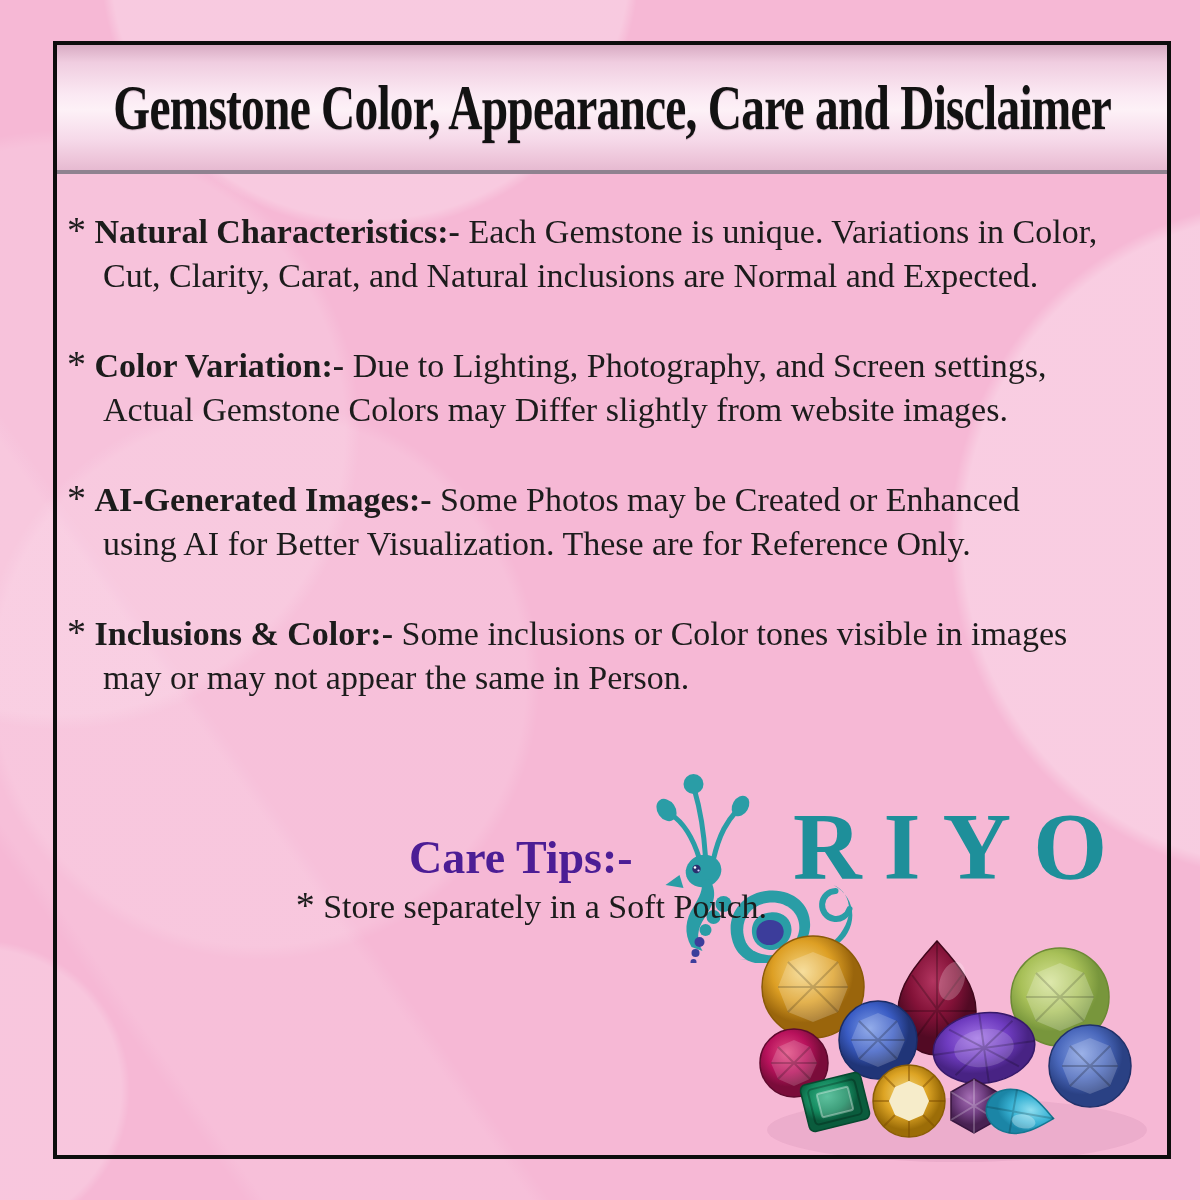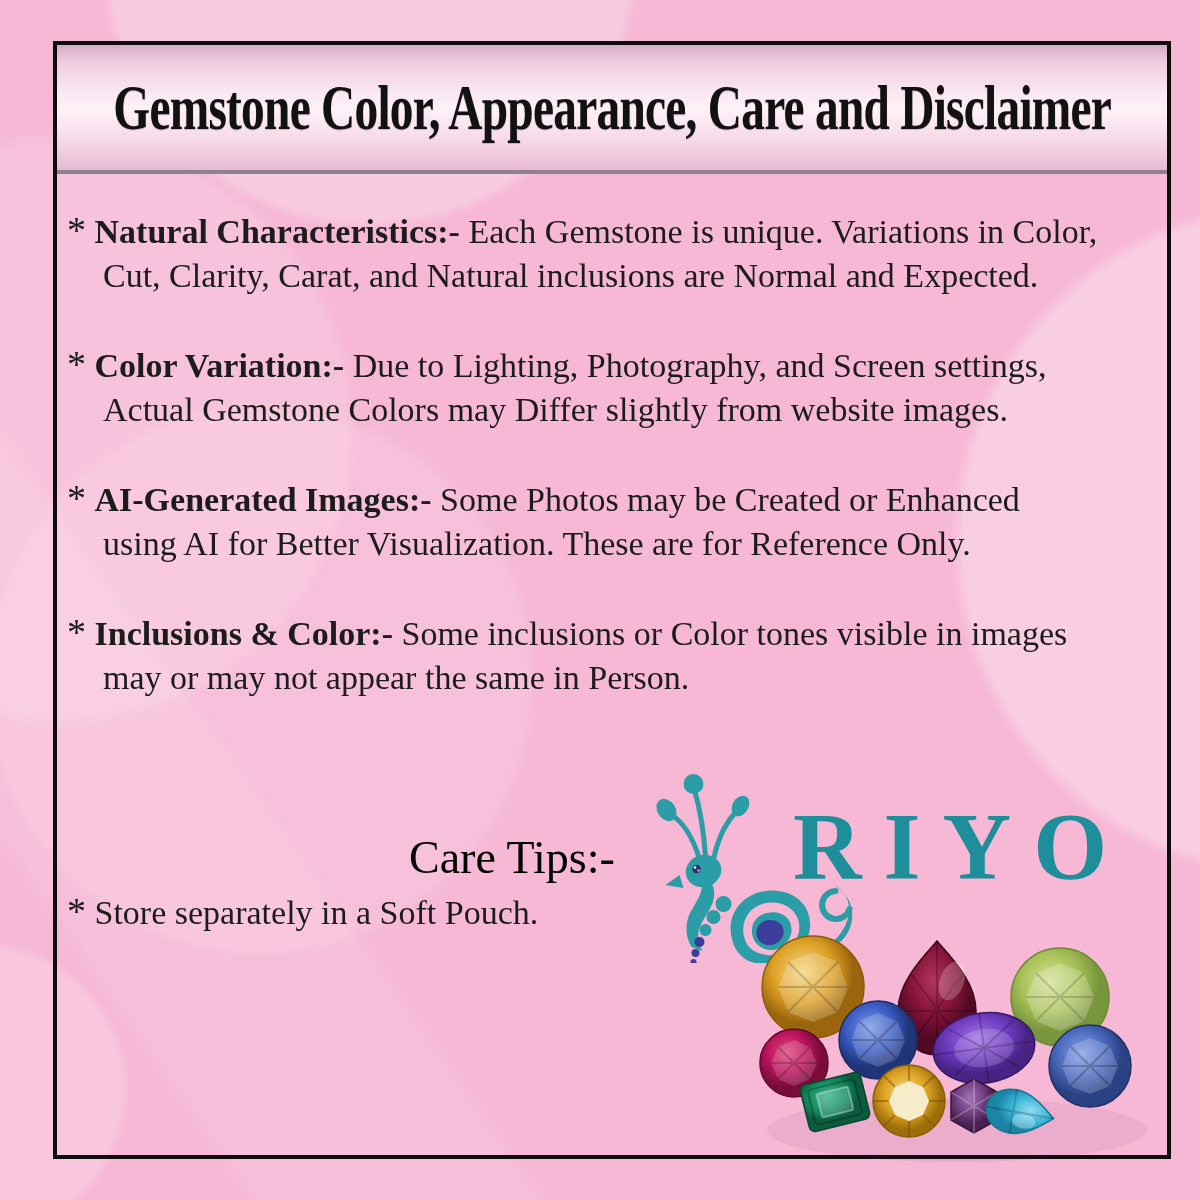--- a/index.html
+++ b/index.html
@@ -31,31 +31,31 @@
     text-shadow:0 1px 1px rgba(90,40,70,.25);
   }
   .bullets{position:absolute;left:10px;top:163px;width:1080px;}
   .bullet{
     margin:0 0 44px 0;font-size:34px;line-height:44px;white-space:pre-line;
     padding-left:36px;text-indent:-36px;
   }
   .bullet b{font-weight:700;}
   .ast{font-size:38px;}
   .care-heading{
-    position:absolute;left:352px;top:786px;font-size:46px;font-weight:400;color:#000000;
+    position:absolute;left:352px;top:786px;font-size:46px;font-weight:700;color:#4c1d95;
   }
   .brand-name{
     position:absolute;left:736px;top:752px;font-size:95px;line-height:100px;
     font-weight:700;letter-spacing:22px;color:#1e8f9a;white-space:nowrap;
   }
   .peacock{position:absolute;left:580px;top:718px;}
   .care-list{position:absolute;left:10px;top:838px;width:700px;}
   .care-item{
-    margin:0 0 23px 0;font-size:34px;line-height:56px;white-space:pre-line;
-    padding-left:34px;text-indent:-34px;
+    margin:0 0 23px 0;font-size:34px;line-height:44px;white-space:pre-line;
+    padding-left:34px;text-indent:-34px;text-align:right;
   }
   .gems{position:absolute;left:690px;top:880px;}
 </style>
 </head>
 <body>
 
 <div class="frame">
 
   <div class="band">
     <div class="title">Gemstone Color, Appearance, Care and Disclaimer</div>

